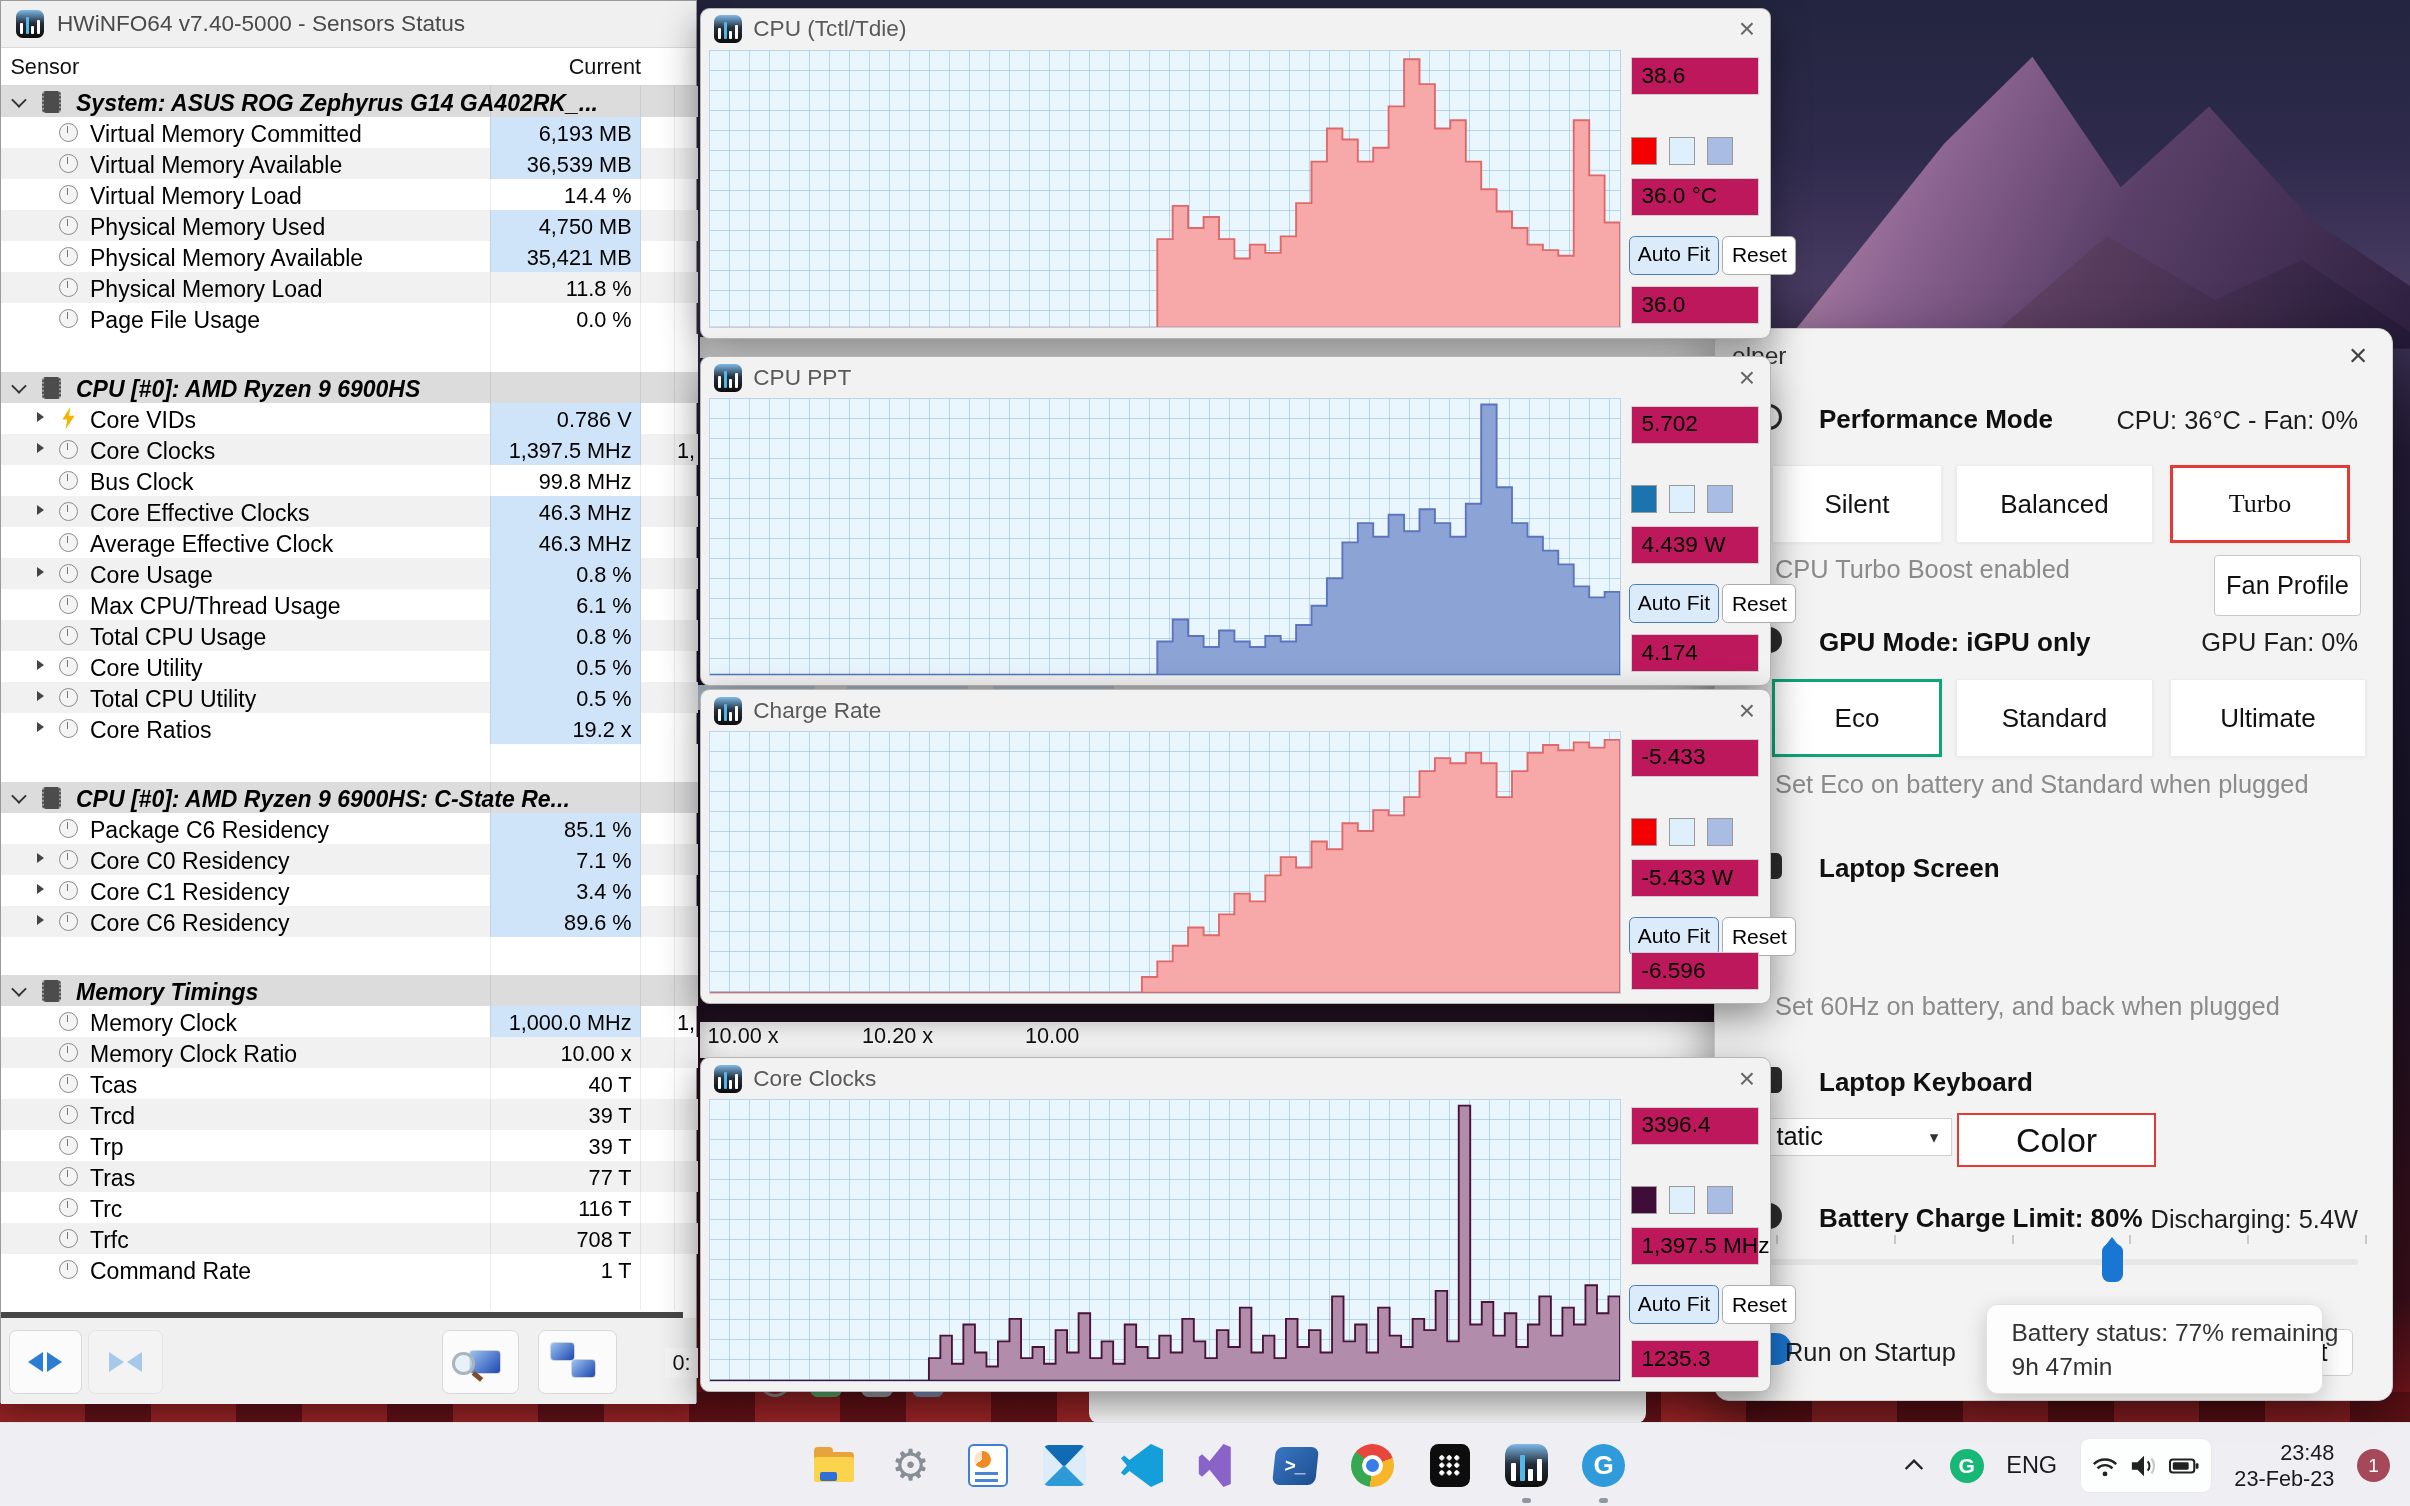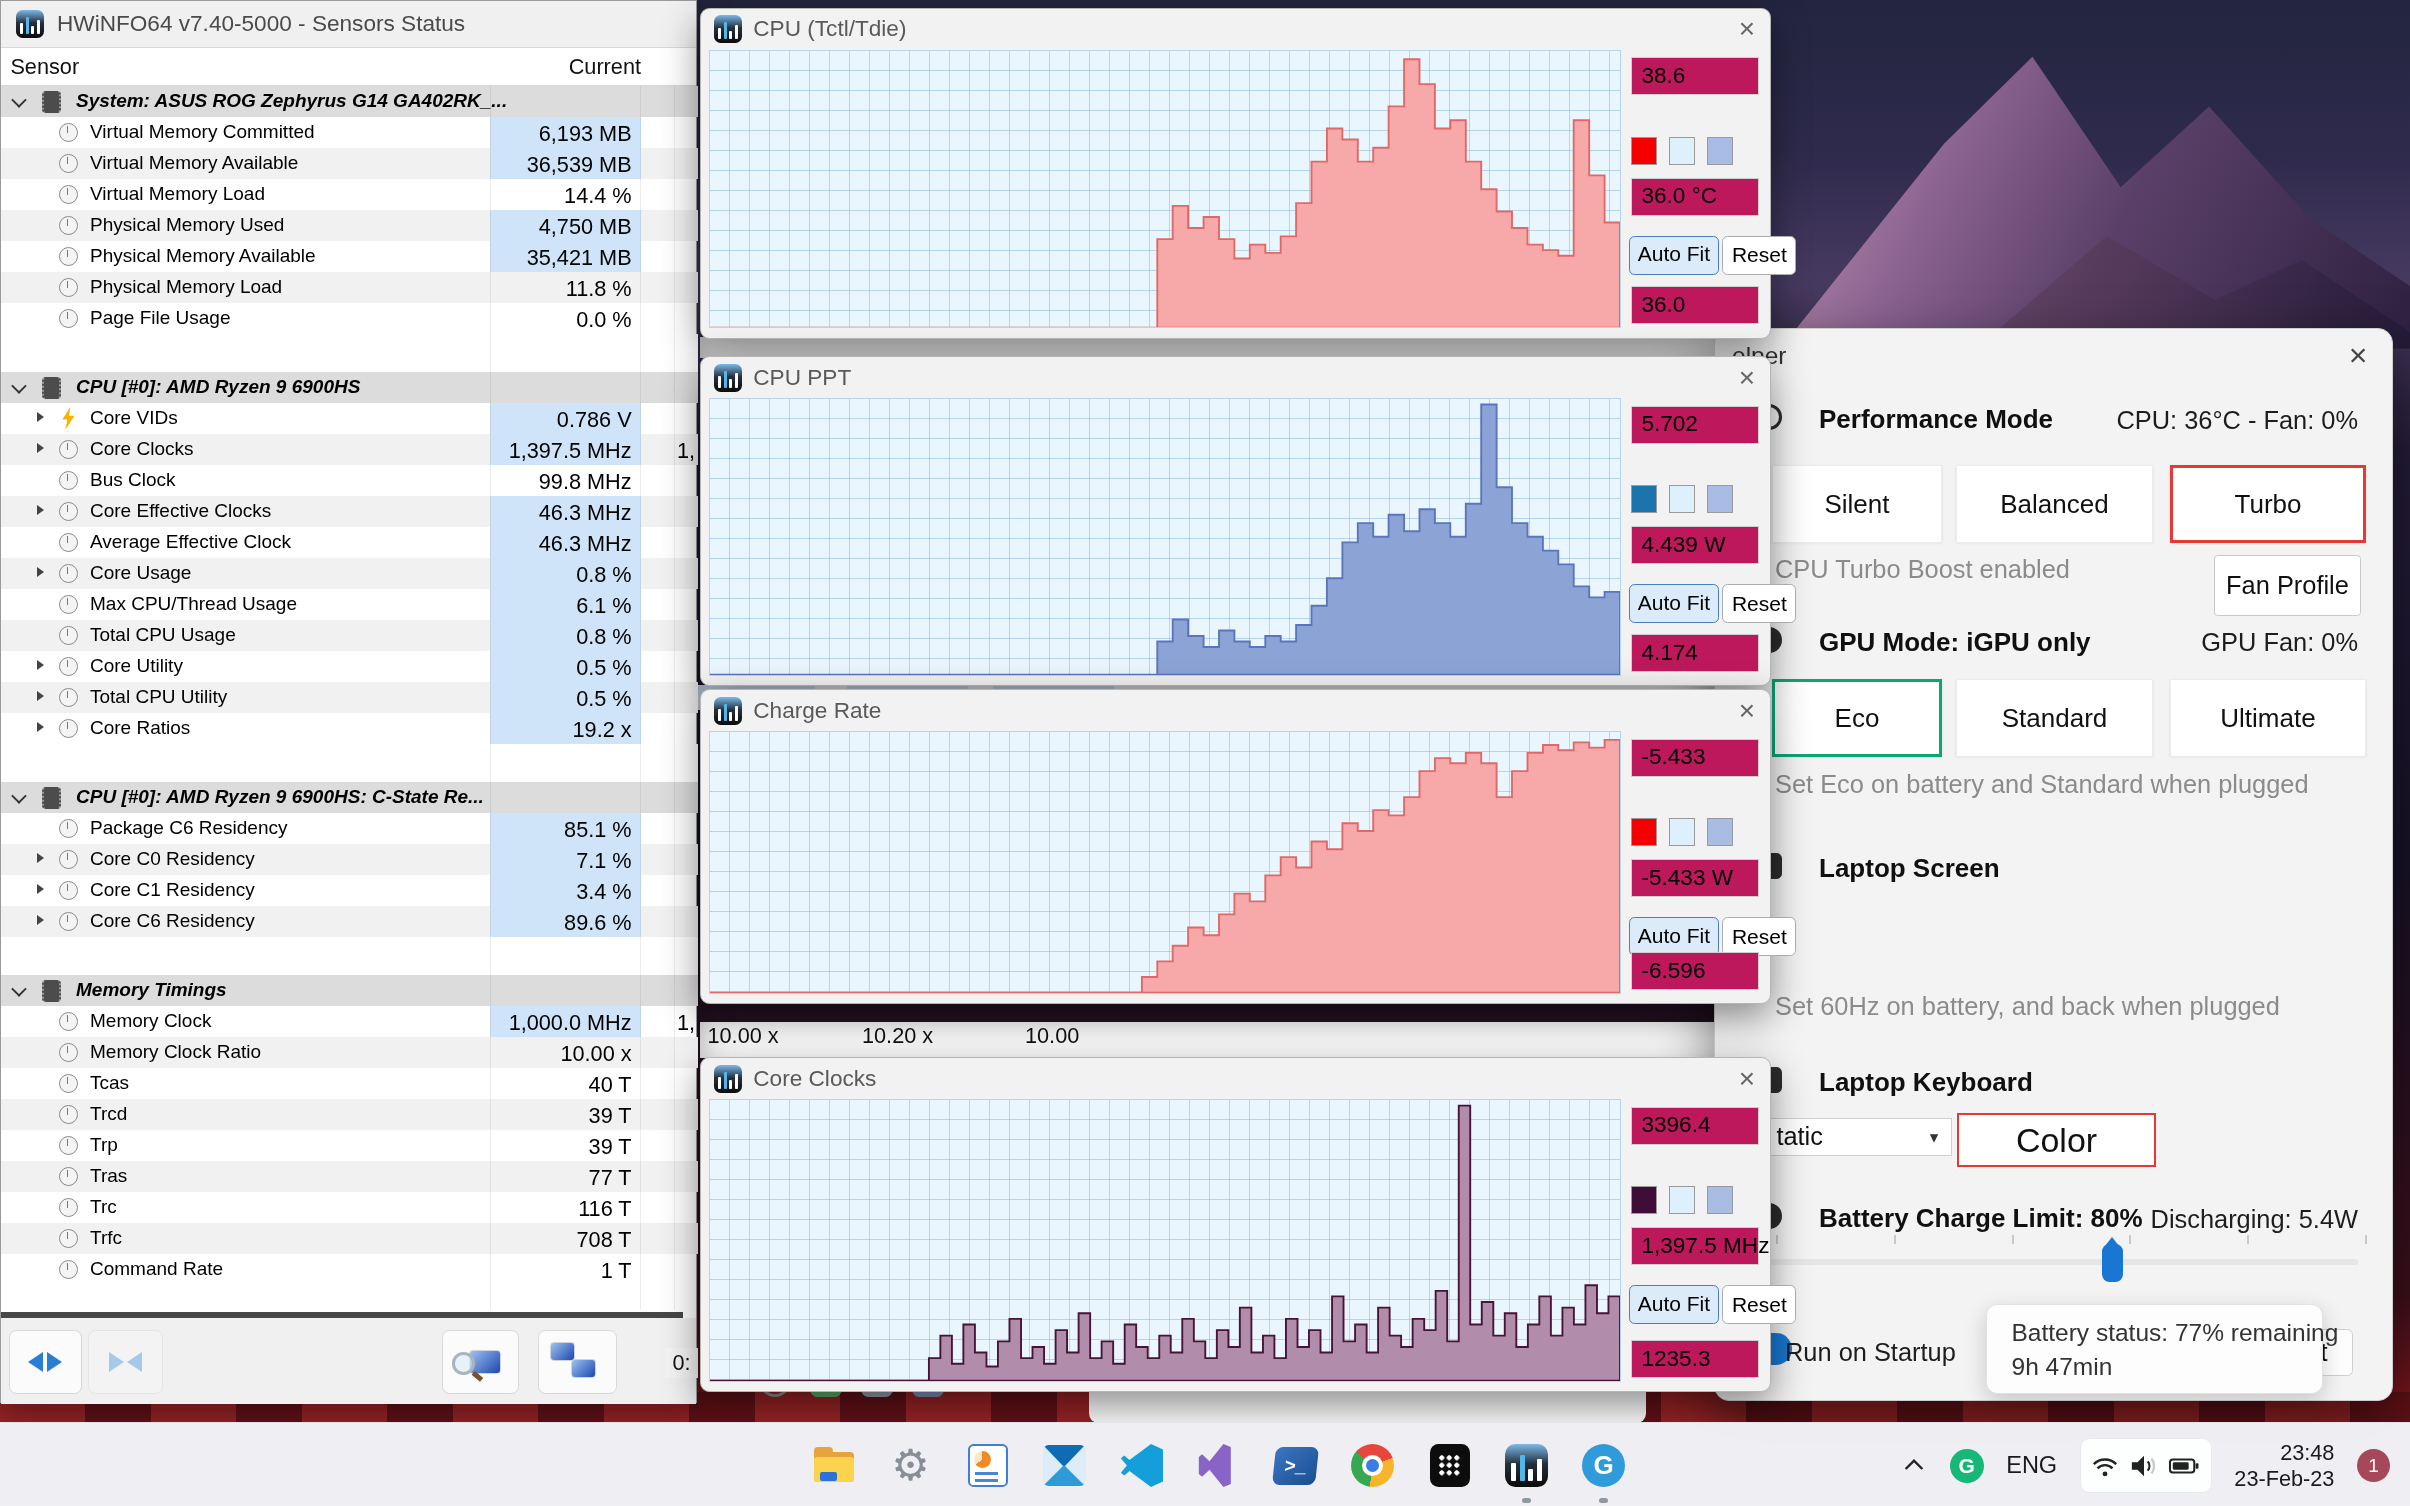--- a/index.html
+++ b/index.html
@@ -27,21 +27,21 @@
   #hw-titlebar{position:absolute;left:0;top:0;right:0;height:47px;background:#f0f0f0;border-bottom:0.9px solid #d9d9d9;display:flex;align-items:center;gap:13px;padding-left:15px}
   #hw-title{font-size:22.6px;color:#4a4a4a;white-space:nowrap}
   #hw-header{position:absolute;left:0;top:47px;right:0;height:38px;background:#fff;border-bottom:0.9px solid #d5d5d5}
   #hw-header .h1{position:absolute;left:9.4px;top:5.6px;font-size:21.7px;color:#111}
   #hw-header .h2{position:absolute;left:489px;width:151px;text-align:right;top:5.6px;font-size:21.7px;color:#111}
   #sensor-rows{position:absolute;left:0;top:85px;right:0}
   .srow{position:relative;height:31px;width:697px;overflow:hidden}
   .srow.alt{background:#f1f1f1}
   .srow.gap{height:38px;background:#fff}
   .srow.sec{background:#dcdcdc}
-  .srow .lbl{position:absolute;left:89px;top:3.8px;font-size:19px;color:#000;white-space:nowrap}
+  .srow .lbl{position:absolute;left:89px;top:3.8px;font-size:23px;color:#000;white-space:nowrap}
   .srow.sec .lbl{left:75px;font-style:italic;font-weight:600}
   .srow .val{position:absolute;left:489px;top:0;height:31px;width:151px;text-align:right;padding:3.8px 9.4px 0 0;font-size:21.7px;color:#000}
   .srow .val.hl{background:#cfe4f8}
   .srow .extra{position:absolute;left:676px;top:3.8px;font-size:21.7px;color:#000}
   .exp{position:absolute;left:36px;top:9.4px;width:0;height:0;border-left:7.5px solid #444;border-top:5.6px solid transparent;border-bottom:5.6px solid transparent}
   .chev{position:absolute;left:11.3px;top:10.4px;width:11.3px;height:11.3px;border-right:2.8px solid #333;border-bottom:2.8px solid #333;transform:rotate(45deg) translateY(-1.9px)}
   .clockic{position:absolute;left:58px;top:5.6px;width:19px;height:19px;border:1.9px solid #8a8a8a;border-radius:50%;background:#f4f4f4}
   .clockic:after{content:"";position:absolute;left:6.6px;top:2.8px;width:1.9px;height:6.6px;background:#777}
   .chipic{position:absolute;left:41px;top:4.7px;width:19px;height:22.6px;background:#4c4c4c;border-radius:3.8px;border-left:2.8px dotted #9a9a9a;border-right:2.8px dotted #9a9a9a}
   .boltic{position:absolute;left:58px;top:3.8px;width:19px;height:22.6px;background:#f4b400;clip-path:polygon(60% 0,18% 56%,44% 56%,34% 100%,82% 40%,52% 40%)}
@@ -542,21 +542,21 @@
   <div id="ghelper">
     <div class="title">elper</div>
     <div class="close">×</div>
 
     <span class="secic outline" style="left:41px;top:75px"></span>
     <div class="gh-head" style="top:75px">Performance Mode</div>
     <div class="gh-status" style="top:77px">CPU: 36°C  -  Fan: 0%</div>
     <div class="gh-row" id="perf-buttons" style="top:136px">
         <div class="gh-btn" style="left: 57px; width: 170px;">Silent</div>
         <div class="gh-btn" style="left: 241px; width: 197px;">Balanced</div>
-        <div class="gh-btn b-red" style="left: 455px; width: 196px;">Turbo</div>
+        <div class="gh-btn b-red" style="left: 455px; width: 180px; font-family: Liberation Serif, serif;">Turbo</div>
       </div>
     <div class="gh-note" style="top:226px">CPU Turbo Boost enabled</div>
     <div class="gh-small" style="left:499px;top:226px;width:147px;height:61px">Fan Profile</div>
 
     <span class="secic" style="left:41px;top:298px"></span>
     <div class="gh-head" style="top:298px">GPU Mode: iGPU only</div>
     <div class="gh-status" style="top:299px">GPU Fan: 0%</div>
     <div class="gh-row" id="gpu-buttons" style="top:350px">
         <div class="gh-btn b-green" style="left: 57px; width: 170px;">Eco</div>
         <div class="gh-btn" style="left: 241px; width: 197px;">Standard</div>

